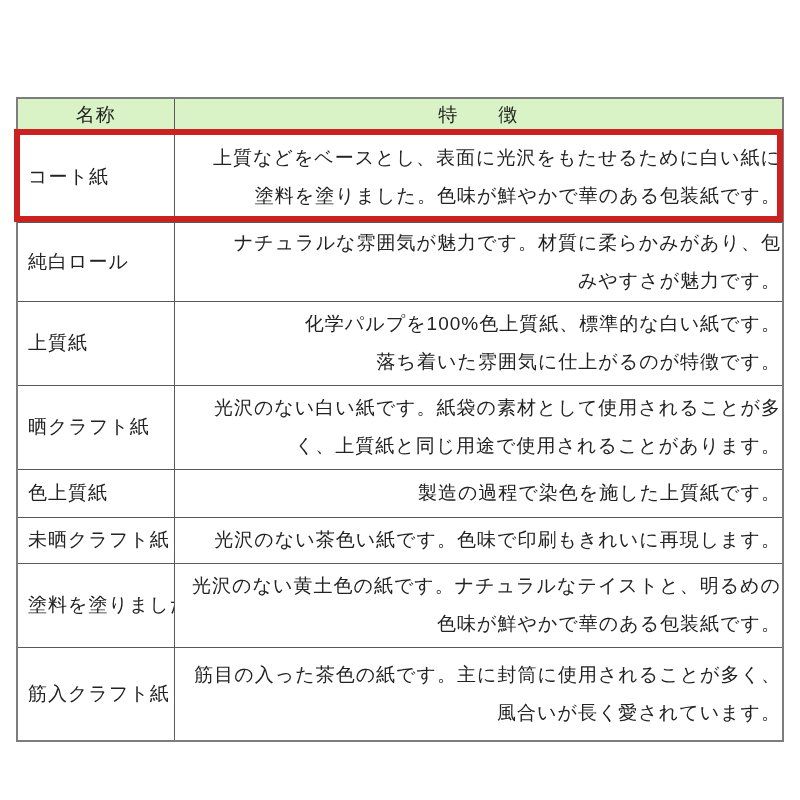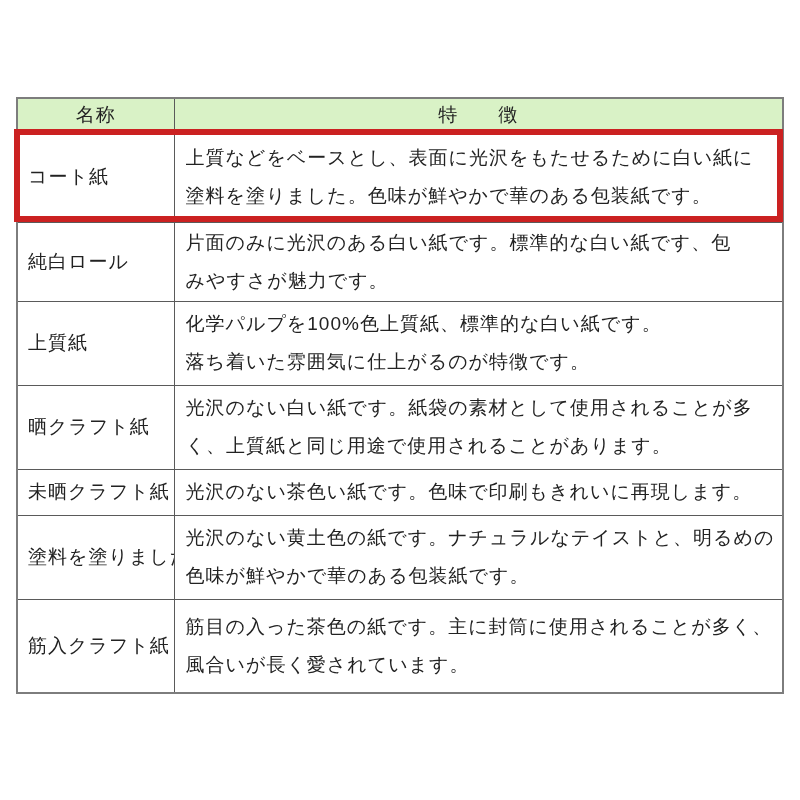--- a/index.html
+++ b/index.html
@@ -54,20 +54,21 @@
   }
   td.feat-cell {
     padding-left: 11px;
     font-size: 19px;
     letter-spacing: 1px;
   }
   .ln {
     line-height: 38px;
     white-space: nowrap;
     overflow: hidden;
+    text-align: right;
   }
   tr.h-r0 { height: 91px; }
   tr.h-r1 { height: 75px; }
   tr.h-r2 { height: 84px; }
   tr.h-r3 { height: 84px; }
   tr.h-r4 { height: 48px; }
   tr.h-r5 { height: 46px; margin-left: 27px; }
   tr.h-r6 { height: 84px; }
   tr.h-r7 { height: 94px; }
   .highlight-box {
@@ -105,36 +106,42 @@
         <tr class="h-r0">
           <td class="name-cell">コート紙</td>
           <td class="feat-cell">
             <div class="ln">上質などをベースとし、表面に光沢をもたせるために白い紙に</div>
             <div class="ln">塗料を塗りました。色味が鮮やかで華のある包装紙です。</div>
           </td>
         </tr>
         <tr class="h-r1">
           <td class="name-cell">純白ロール</td>
           <td class="feat-cell">
-            <div class="ln">片面のみに光沢のある白い紙です。標準的な白い紙です、包</div>
+            <div class="ln">ナチュラルな雰囲気が魅力です。材質に柔らかみがあり、包</div>
             <div class="ln">みやすさが魅力です。</div>
           </td>
         </tr>
         <tr class="h-r2">
           <td class="name-cell">上質紙</td>
           <td class="feat-cell">
             <div class="ln">化学パルプを100%色上質紙、標準的な白い紙です。</div>
             <div class="ln">落ち着いた雰囲気に仕上がるのが特徴です。</div>
           </td>
         </tr>
         <tr class="h-r3">
           <td class="name-cell">晒クラフト紙</td>
           <td class="feat-cell">
             <div class="ln">光沢のない白い紙です。紙袋の素材として使用されることが多</div>
             <div class="ln">く、上質紙と同じ用途で使用されることがあります。</div>
+          </td>
+        </tr>
+        <tr class="h-r4">
+          <td class="name-cell">色上質紙</td>
+          <td class="feat-cell">
+            <div class="ln">製造の過程で染色を施した上質紙です。</div>
           </td>
         </tr>
         <tr class="h-r5">
           <td class="name-cell">未晒クラフト紙</td>
           <td class="feat-cell">
             <div class="ln">光沢のない茶色い紙です。色味で印刷もきれいに再現します。</div>
           </td>
         </tr>
         <tr class="h-r6">
           <td class="name-cell">塗料を塗りました</td>

